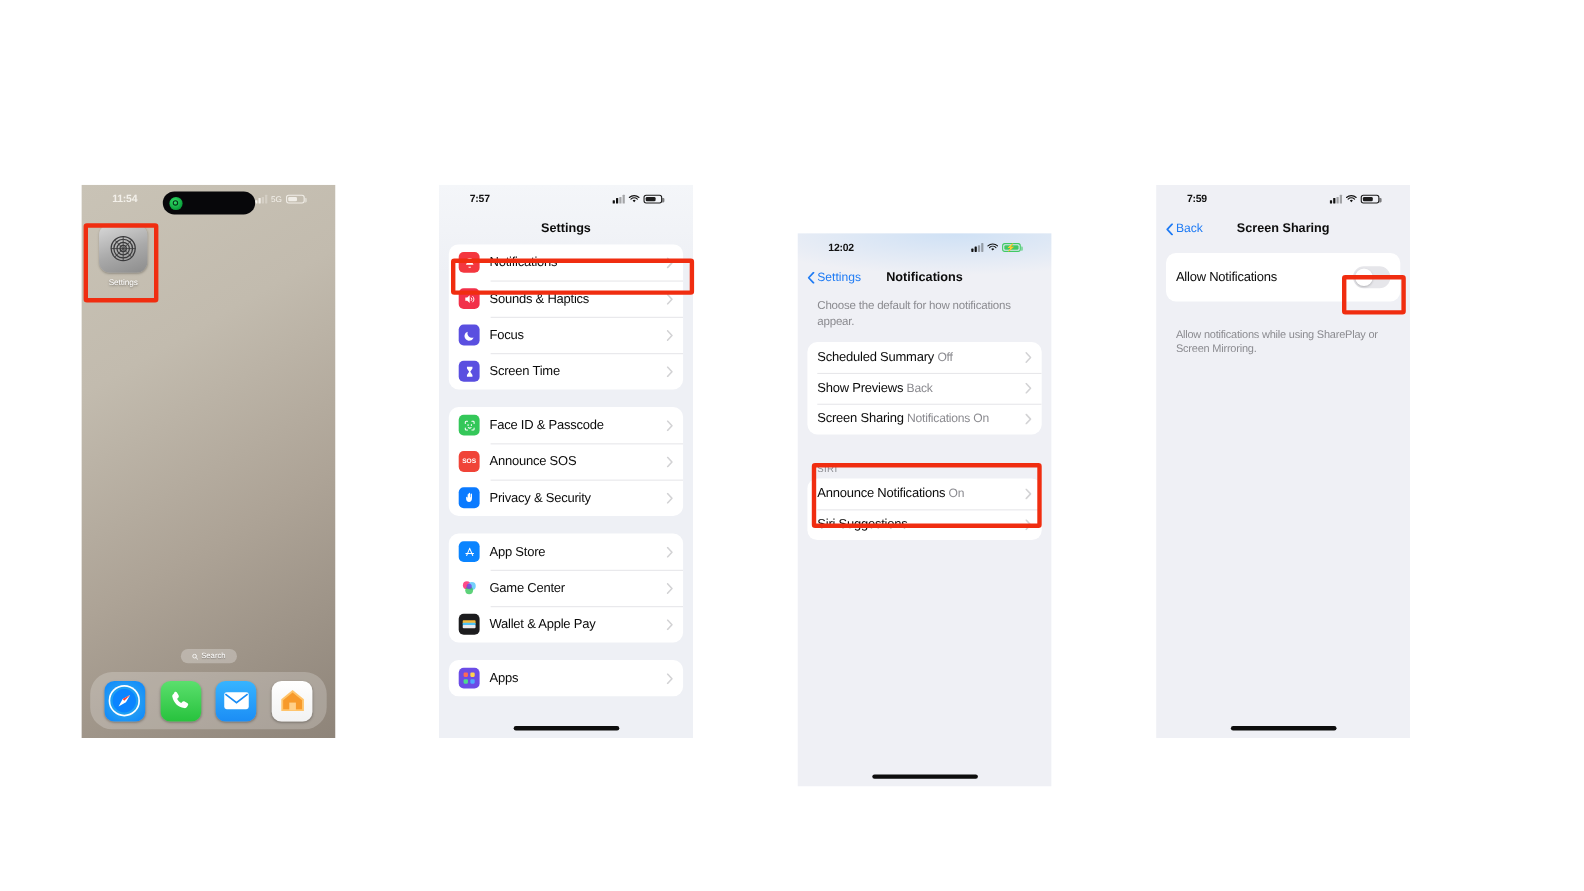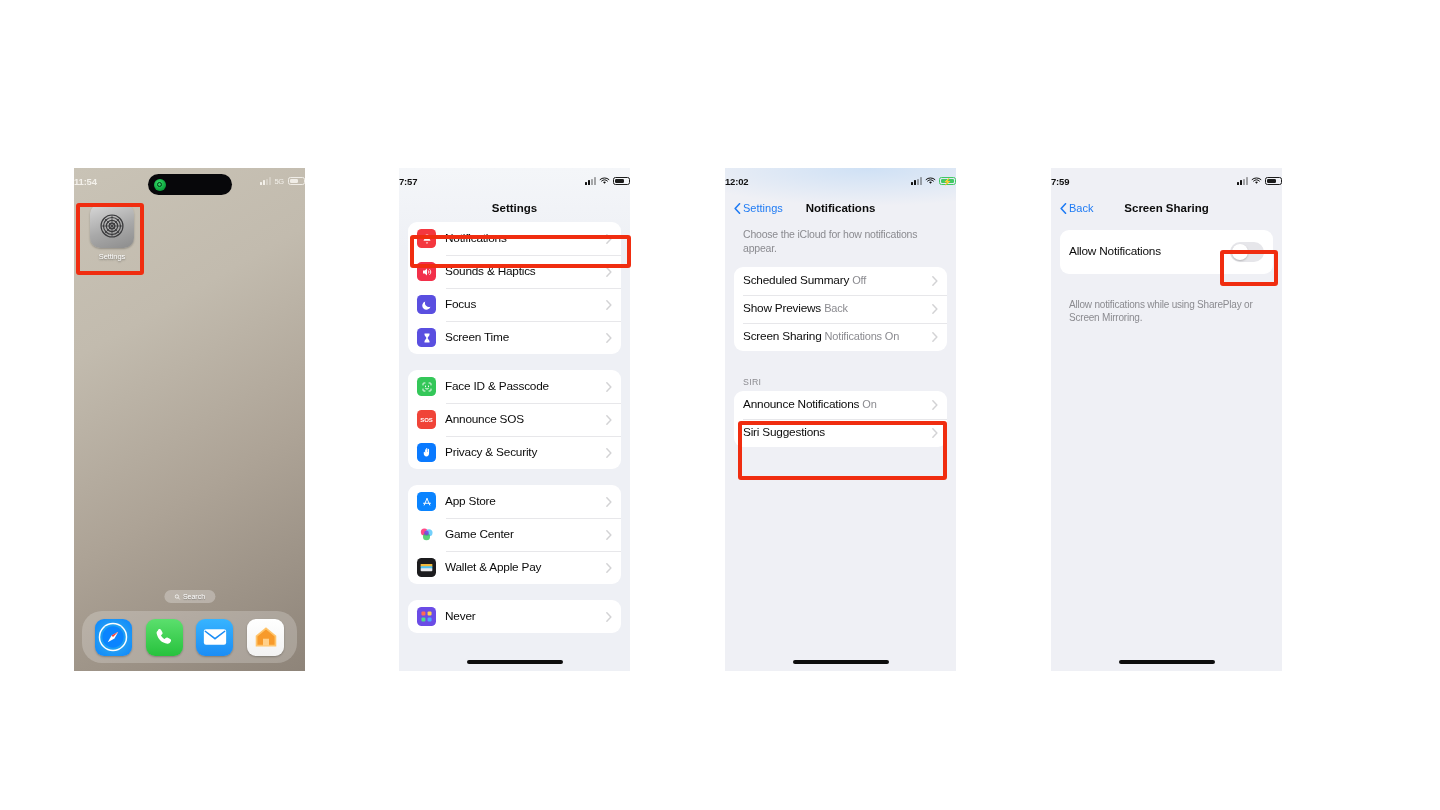--- a/index.html
+++ b/index.html
@@ -18,31 +18,31 @@
   
   .phone {
     position: absolute;
     overflow: hidden;
     top: 168px;
     width: 231px;
     height: 503px;
   }
   #phone1 { left: 74px; }
   #phone2 { left: 399px; }
-  #phone3 { left: 725px; }
+  #phone3 { left: 725px; margin-top: 44px; }
   #phone4 { left: 1051px; }
 
   
   .statusbar {
     position: relative;
     height: 26px;
     display: flex;
     align-items: center;
     justify-content: space-between;
-    padding: 0 0;
+    padding: 0 28px;
     font-size: 9.5px;
     font-weight: bold;
     letter-spacing: -0.2px;
   }
   .sb-time { font-size: 9.5px; font-weight: bold; }
   .sb-right { display: flex; align-items: center; gap: 3px; }
   .sb-5g { font-size: 7.5px; font-weight: normal; margin-right: 1px; }
 
   
   .bars { display: inline-flex; align-items: flex-end; gap: 1px; height: 8px; }
@@ -457,21 +457,21 @@
         <div class="group">
           <div class="row">
             <span class="rowicon" style="background:#6b4ce6">
               <svg width="13" height="13" viewBox="0 0 18 18">
                   <rect x="2" y="2" width="5.5" height="5.5" rx="1.4" fill="#ff6a55"></rect>
                   <rect x="10.5" y="2" width="5.5" height="5.5" rx="1.4" fill="#ffd34d"></rect>
                   <rect x="2" y="10.5" width="5.5" height="5.5" rx="1.4" fill="#4ddc8c"></rect>
                   <rect x="10.5" y="10.5" width="5.5" height="5.5" rx="1.4" fill="#4ea8ff"></rect>
                 </svg>
             </span>
-            <span class="rowtext">Never</span>
+            <span class="rowtext">Apps</span>
             <span class="chev">
                 <svg viewBox="0 0 8 14" width="6" height="10">
                   <path d="M1 1 L6.6 7 L1 13" fill="none" stroke="#8b8b90" stroke-width="2" stroke-linecap="round" stroke-linejoin="round"></path>
                 </svg>
               </span>
           </div>
         </div>
 
       </div>
 
@@ -515,21 +515,21 @@
                 <path d="M6.6 1 L1 7 L6.6 13" fill="none" stroke="#1f7bf4" stroke-width="2" stroke-linecap="round" stroke-linejoin="round"></path>
               </svg>
           </span>
           <span>Settings</span>
         </span>
         <span>Notifications</span>
       </div>
 
       <div class="scroll">
 
-        <div class="header-note">Choose the iCloud for how notifications appear.</div>
+        <div class="header-note">Choose the default for how notifications appear.</div>
 
         <div class="group">
           <div class="row noicon">
             <span class="rowtext">
               <span>Scheduled Summary</span>
               <span class="rowsub">Off</span>
             </span>
             <span class="chev">
                 <svg viewBox="0 0 8 14" width="6" height="10">
                   <path d="M1 1 L6.6 7 L1 13" fill="none" stroke="#8b8b90" stroke-width="2" stroke-linecap="round" stroke-linejoin="round"></path>

